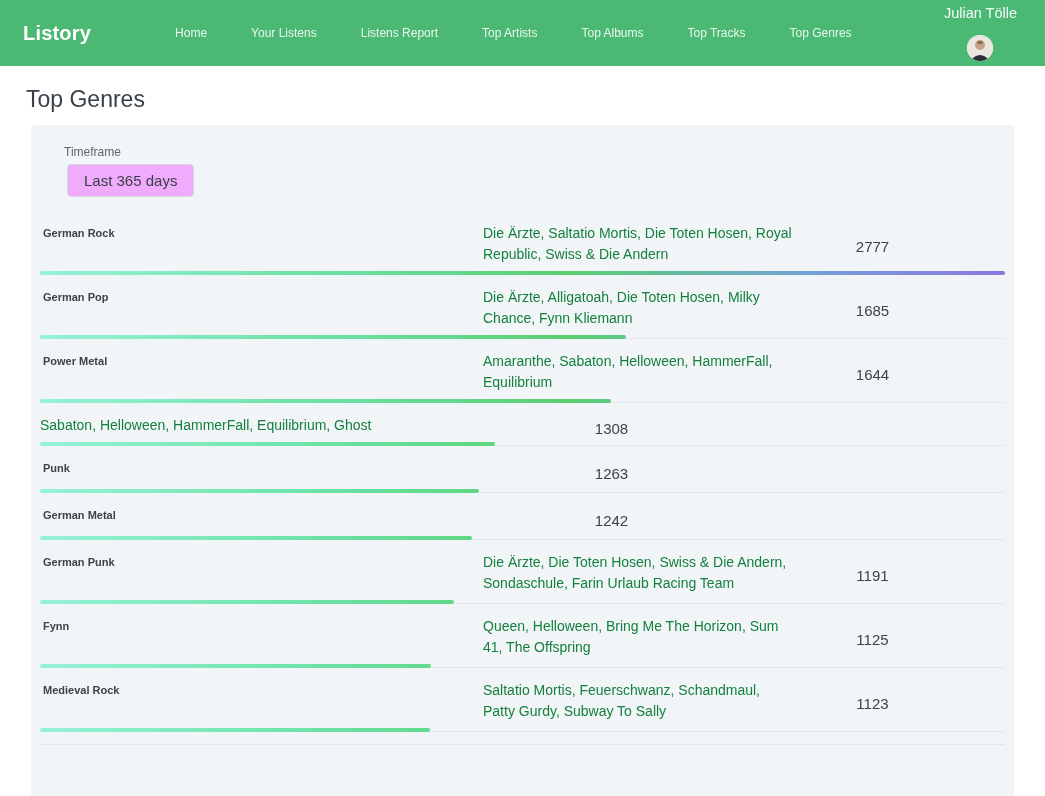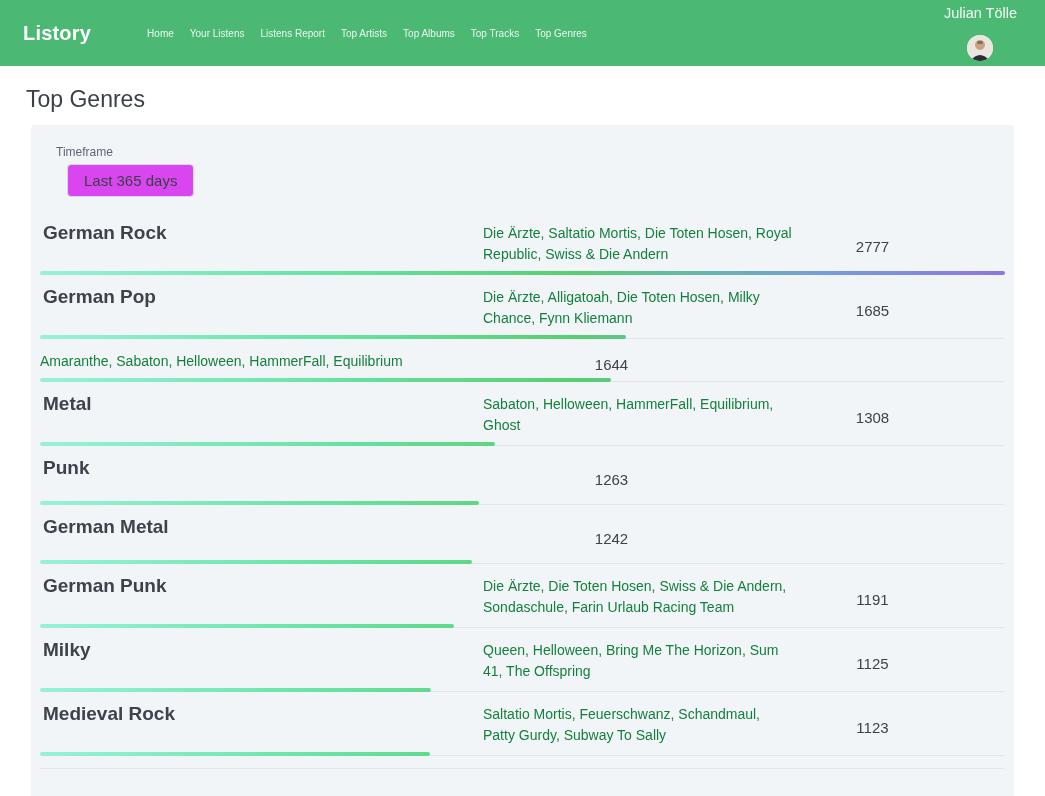--- a/index.html
+++ b/index.html
@@ -4,44 +4,44 @@
 <style>
   * { margin:0; padding:0; box-sizing:border-box; }
   html,body { width:1045px; height:796px; overflow:hidden; background:#ffffff;
     font-family:"Liberation Sans", sans-serif; }
 
   
   .app-header { height:66px; background:#4bb973; display:flex; align-items:center;
     padding:0 28px 0 23px;gap:26px; }
   .logo { color:#ffffff; font-size:20px; font-weight:700; letter-spacing:.2px; cursor:pointer; }
   .nav { display:flex; align-items:center; margin-left:22px; }
-  .nav-item { color:rgba(255,255,255,.88); font-size:10px; padding:6px 8px; cursor:pointer;
-    white-space:nowrap; }
+  .nav-item { color:rgba(255,255,255,.88); font-size:12px; padding:6px 8px; cursor:pointer;
+    white-space:nowrap;margin-left:28px; }
   .spacer { flex:1; }
   .user { display:flex; align-items:center; gap:14px;flex-direction:column; }
   .user-name { color:rgba(255,255,255,.95); font-size:14.5px; }
   .avatar { width:26px; height:26px; border-radius:50%; overflow:hidden; background:#e9e5df;
     display:block; cursor:pointer; }
 
   
   .page-title { font-size:23px; font-weight:500; color:#3a4047; margin:20px 0 12px 26px; }
 
   .card { margin:0 31px; background:#f1f5f8; border-radius:4px; padding:20px 9px 0 9px;
     min-height:700px; }
-  .filter-label { font-size:12px; color:#5f6672; margin-left:16px; }
-  .timeframe-btn { margin:5px 0 0 27px; background:#d946ef; border:1px solid #d6dade;
+  .filter-label { font-size:12px; color:#5f6672; margin-left:24px; }
+  .timeframe-btn { margin:5px 0 0 27px; background:#f0abfc; border:1px solid #d6dade;
     border-radius:4px; font-family:"Liberation Sans", sans-serif; font-size:15px; color:#3a4047;
     padding:7px 16px; cursor:pointer; display:inline-block; }
 
   
   .genre-table { margin-top:14px; }
   .genre-row { position:relative; display:grid; grid-template-columns:443px 310px 1fr;
     padding-top:12px; border-bottom:1px solid #e3e7ec; }
-  .cell-genre { font-size:19px; font-weight:700; color:#3d434b; padding-left:3px;
-    line-height:20px; padding-bottom:26px; }
+  .cell-genre { font-size:11px; font-weight:700; color:#3d434b; padding-left:3px;
+    line-height:20px; padding-bottom:14px; }
   .cell-artists { font-size:14px; color:#15803d; line-height:21px; padding-bottom:9px; }
   .cell-count { font-size:15px; color:#3d434b; text-align:center; padding-right:53px;
     align-self:center; padding-bottom:4px; }
   .bar-fill { position:absolute; left:0; bottom:-1px; height:4px; border-radius:2px;
     background-image:linear-gradient(90deg,#96f2d7 0%,#69e2a4 30%,#57d070 55%,#74a0d8 80%,#8d76e3 100%);
     background-repeat:no-repeat; background-position:left center; }
 </style>
 </head>
 <body>
 
@@ -84,26 +84,26 @@
           <div class="cell-count">2777</div>
           <div class="bar-fill" style="width: 100%; background-size: 100% 100%;"></div>
         </div>
         <div class="genre-row">
           <div class="cell-genre">German Pop</div>
           <div class="cell-artists">Die Ärzte, Alligatoah, Die Toten Hosen, Milky Chance, Fynn Kliemann</div>
           <div class="cell-count">1685</div>
           <div class="bar-fill" style="width: 60.677%; background-size: 164.807% 100%;"></div>
         </div>
         <div class="genre-row">
+          <div class="cell-genre">Power Metal</div>
           <div class="cell-artists">Amaranthe, Sabaton, Helloween, HammerFall, Equilibrium</div>
           <div class="cell-count">1644</div>
           <div class="bar-fill" style="width: 59.2006%; background-size: 168.917% 100%;"></div>
         </div>
         <div class="genre-row">
-          <div class="cell-genre">Metal</div>
           <div class="cell-artists">Sabaton, Helloween, HammerFall, Equilibrium, Ghost</div>
           <div class="cell-count">1308</div>
           <div class="bar-fill" style="width: 47.1012%; background-size: 212.309% 100%;"></div>
         </div>
         <div class="genre-row">
           <div class="cell-genre">Punk</div>
           <div class="cell-count">1263</div>
           <div class="bar-fill" style="width: 45.4807%; background-size: 219.873% 100%;"></div>
         </div>
         <div class="genre-row">
@@ -111,21 +111,21 @@
           <div class="cell-count">1242</div>
           <div class="bar-fill" style="width: 44.7245%; background-size: 223.591% 100%;"></div>
         </div>
         <div class="genre-row">
           <div class="cell-genre">German Punk</div>
           <div class="cell-artists">Die Ärzte, Die Toten Hosen, Swiss &amp; Die Andern, Sondaschule, Farin Urlaub Racing Team</div>
           <div class="cell-count">1191</div>
           <div class="bar-fill" style="width: 42.888%; background-size: 233.165% 100%;"></div>
         </div>
         <div class="genre-row">
-          <div class="cell-genre">Milky</div>
+          <div class="cell-genre">Fynn</div>
           <div class="cell-artists">Queen, Helloween, Bring Me The Horizon, Sum 41, The Offspring</div>
           <div class="cell-count">1125</div>
           <div class="bar-fill" style="width: 40.5113%; background-size: 246.844% 100%;"></div>
         </div>
         <div class="genre-row">
           <div class="cell-genre">Medieval Rock</div>
           <div class="cell-artists">Saltatio Mortis, Feuerschwanz, Schandmaul, Patty Gurdy, Subway To Sally</div>
           <div class="cell-count">1123</div>
           <div class="bar-fill" style="width: 40.4393%; background-size: 247.284% 100%;"></div>
         </div>

